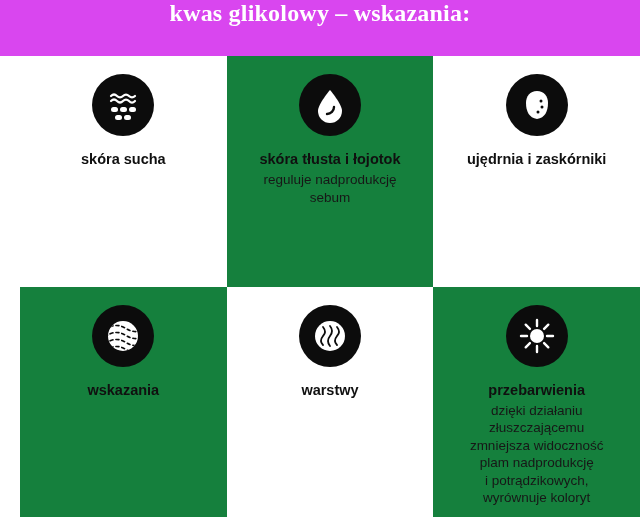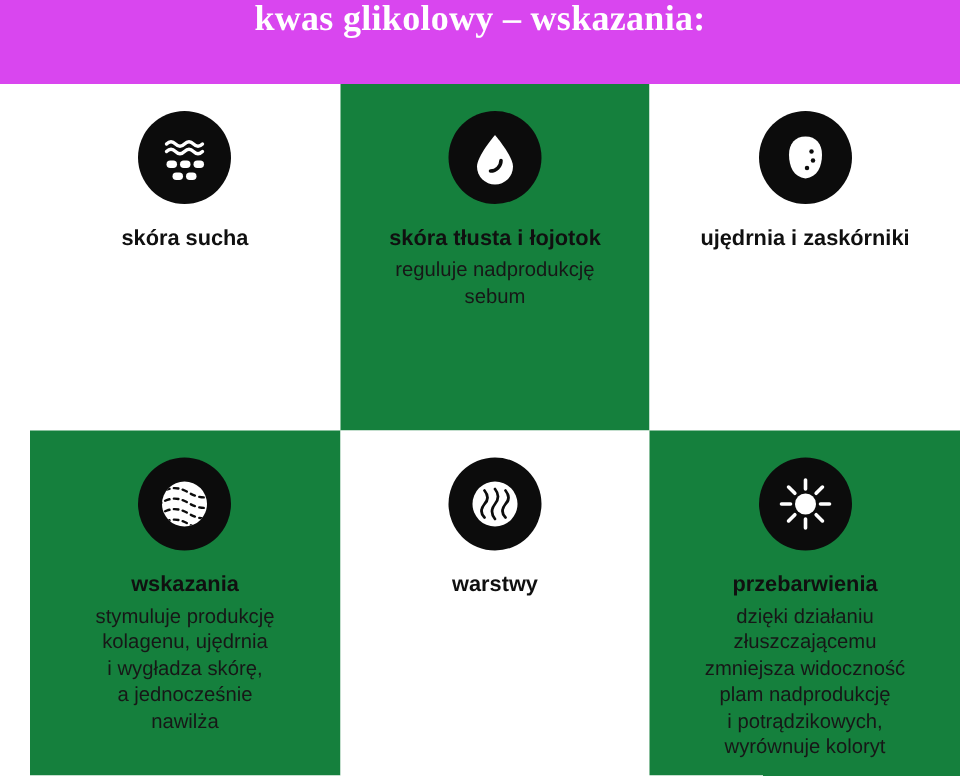--- a/index.html
+++ b/index.html
@@ -152,25 +152,20 @@
           <circle cx="20" cy="20" r="15" fill="#ffffff"></circle>
           <g clip-path="url(#wclip)" fill="none" stroke="#0c0c0c" stroke-width="1.6" stroke-linecap="round" stroke-dasharray="3 3">
             <path d="M2 14 q10 -8 20 -2 t18 2"></path>
             <path d="M2 21 q10 -8 20 -2 t18 2"></path>
             <path d="M2 28 q10 -8 20 -2 t18 2"></path>
             <path d="M2 35 q10 -8 20 -2 t18 2"></path>
           </g>
         </svg>
       </div>
       <div class="cell-title">wskazania</div>
-      <div class="cell-desc">stymuluje produkcję
-kolagenu, ujędrnia
-i wygładza skórę,
-a jednocześnie
-nawilża</div>
     </div>
 
     <div class="cell shade-white">
       <div class="icon-wrap">
         <svg width="40" height="40" viewBox="0 0 40 40" aria-hidden="true">
           <circle cx="20" cy="20" r="15" fill="#ffffff"></circle>
           <g fill="none" stroke="#0c0c0c" stroke-width="1.8" stroke-linecap="round">
             <path d="M13 11 q4 5 0 9 q-4 5 0 9"></path>
             <path d="M20 10 q4 5 0 10 q-4 5 0 10"></path>
             <path d="M27 11 q4 5 0 9 q-4 5 0 9"></path>

